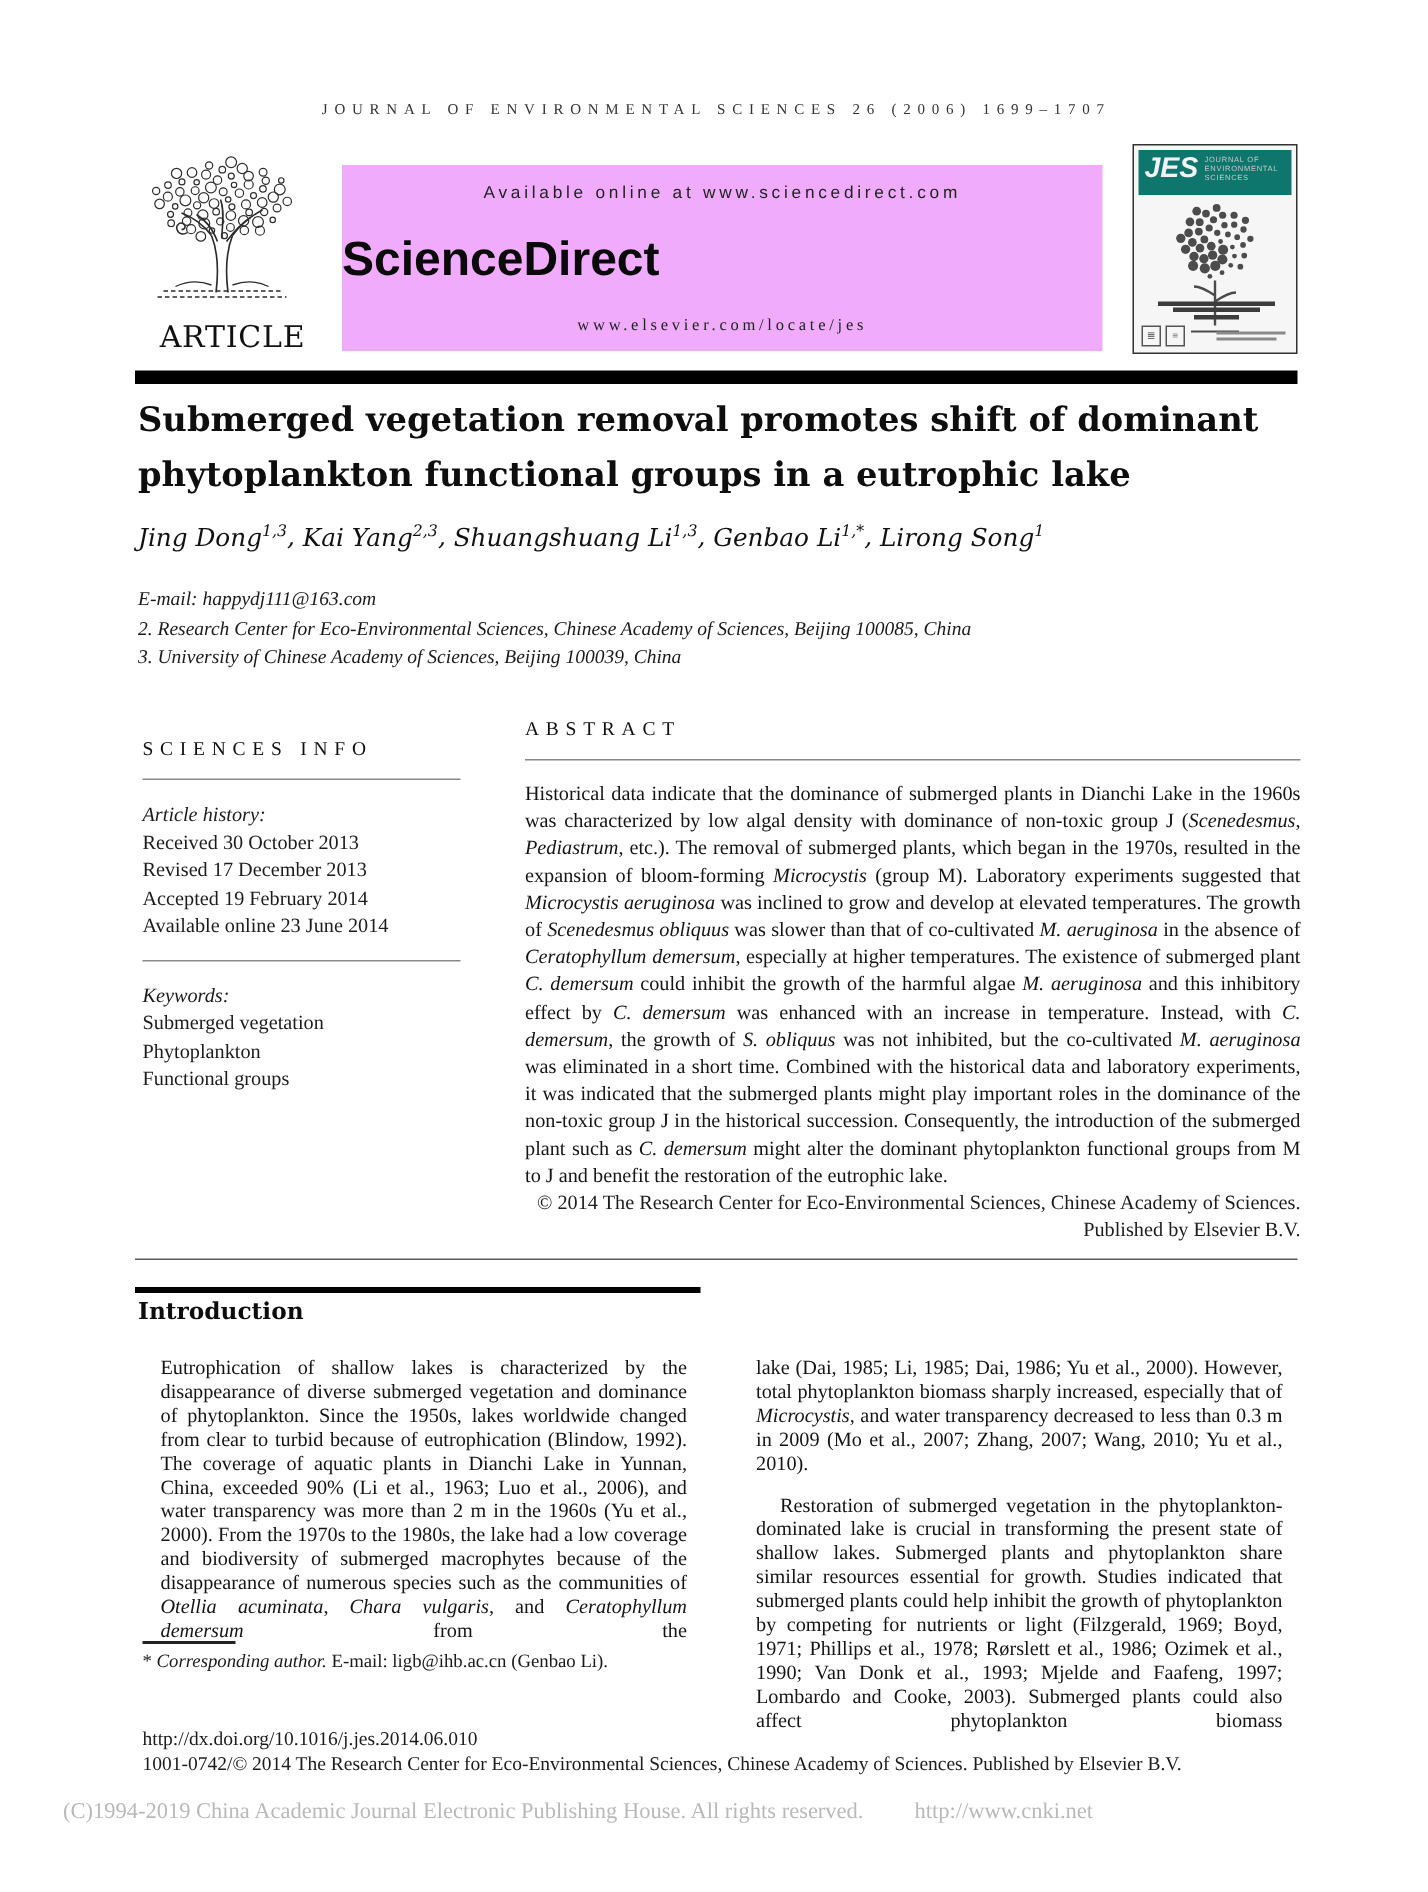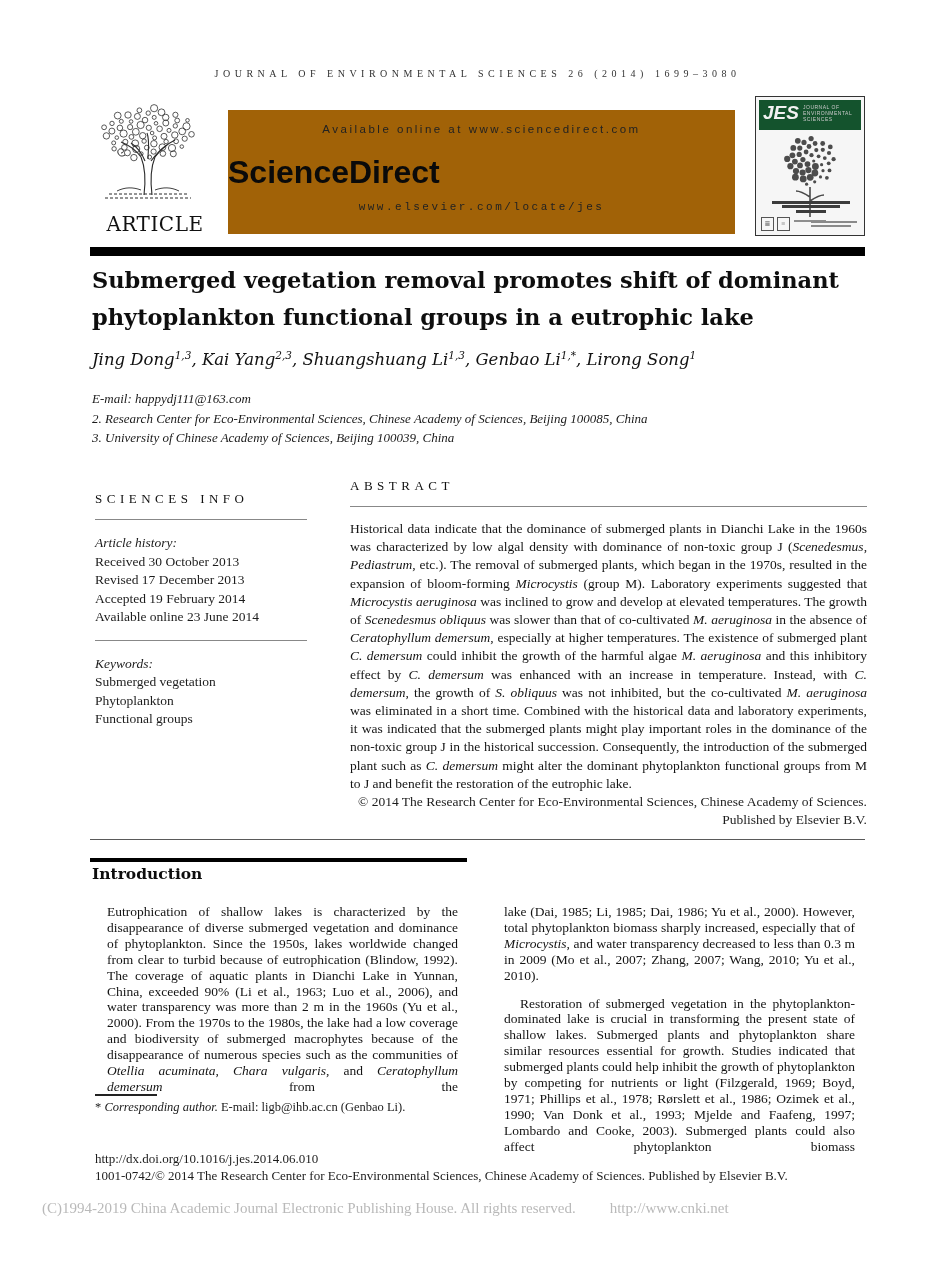--- a/index.html
+++ b/index.html
@@ -6,26 +6,26 @@
   body{width:952px;height:1261px;position:relative;font-family:"Liberation Serif",serif;color:#1c1c1c;overflow:hidden;}
   .abs{position:absolute;}
 
   
   .running-head{top:68px;left:90px;width:775px;text-align:center;font-size:10px;letter-spacing:4.5px;color:#333;font-family:"Liberation Serif",serif;}
 
   
   .banner{top:99px;left:95px;width:770px;height:137px;}
   .elsevier{position:absolute;left:0;top:0;width:120px;height:137px;text-align:center;}
   .elsevier-label{position:absolute;bottom:0;left:0;width:100%;font-family:"DejaVu Serif",serif;font-size:20px;letter-spacing:0.5px;color:#111;}
-  .sd-box{position:absolute;left:133px;top:11px;width:507px;height:124px;background:#a16207;}
+  .sd-box{position:absolute;left:133px;top:11px;width:507px;height:124px;background:#f0abfc;}
   .sd-avail{position:absolute;top:13px;width:100%;text-align:center;font-family:"Liberation Sans",sans-serif;font-size:11.5px;letter-spacing:2.5px;color:#222;}
   .sd-logo{position:absolute;top:44px;width:100%;text-align:left;font-family:"Liberation Sans",sans-serif;font-weight:bold;font-size:32px;color:#0a0a0a;}
-  .sd-url{position:absolute;bottom:21px;width:100%;text-align:center;font-family:Liberation Mono, monospace;font-size:11px;letter-spacing:2.5px;color:#222;}
+  .sd-url{position:absolute;bottom:11px;width:100%;text-align:center;font-family:Liberation Serif, serif;font-size:11px;letter-spacing:2.5px;color:#222;}
   .jes-cover{position:absolute;right:0;top:-3px;width:110px;height:140px;border:1px solid #333;background:#f6f6f6;box-sizing:border-box;}
-  .jes-head{position:absolute;top:3px;left:3px;right:3px;height:30px;background:#14532d;}
+  .jes-head{position:absolute;top:3px;left:3px;right:3px;height:30px;background:#0f766e;}
   .jes-logo{position:absolute;left:4px;top:2px;color:#f2f2f2;font-family:"Liberation Sans",sans-serif;font-weight:bold;font-style:italic;font-size:19px;}
   .jes-jname{position:absolute;left:44px;top:4px;width:56px;font-family:"Liberation Sans",sans-serif;font-size:5px;line-height:6px;color:#c9c9c9;letter-spacing:0.5px;}
   .jes-tree{position:absolute;top:34px;left:18px;}
   .jes-banner{position:absolute;left:14px;top:102px;width:82px;text-align:center;}
   .jes-banner div{height:3px;background:#3c3c3c;margin:1.5px auto;}
   .jes-b1{width:78px;} .jes-b2{width:58px;} .jes-b3{width:30px;}
   .jes-stamps{position:absolute;left:5px;bottom:4px;display:flex;gap:3px;}
   .jes-stamp{width:11px;height:12px;border:1px solid #555;font-size:7px;line-height:12px;text-align:center;color:#444;}
   .jes-pub{position:absolute;right:5px;bottom:6px;width:48px;}
   .jes-pub div{height:2px;background:#8a8a8a;margin:2px 0;}
@@ -69,21 +69,21 @@
   
   .cnki{top:1200px;left:42px;width:910px;font-size:15px;color:#b9b9b9;}
   .cnki .gap{display:inline-block;width:34px;}
 
   i{font-style:italic;}
   svg{display:block;}
 </style>
 </head>
 <body>
 
-<div class="abs running-head">JOURNAL OF ENVIRONMENTAL SCIENCES 26 (2014) 1699–3080</div>
+<div class="abs running-head">JOURNAL OF ENVIRONMENTAL SCIENCES 26 (2006) 1699–1707</div>
 
 <div class="abs banner">
 
   <div class="elsevier">
     <svg width="106" height="104" viewBox="0 0 106 104">
       <g stroke="#2b2b2b" fill="none" stroke-width="1.1">
         <path d="M49,96 C51,80 50,68 46,58 M57,96 C55,80 56,68 60,58"></path>
         <path d="M46,58 C40,50 34,46 26,43 M60,58 C66,50 72,45 80,41"></path>
         <path d="M53,60 C53,50 55,42 52,34 M50,62 C46,52 42,48 36,44 M56,62 C62,54 66,50 72,46"></path>
         <path d="M30,56 c-3,2 -6,1 -7,-2 c-1,-3 2,-5 4,-4 c2,1 2,4 -1,4" stroke-width="1"></path>

